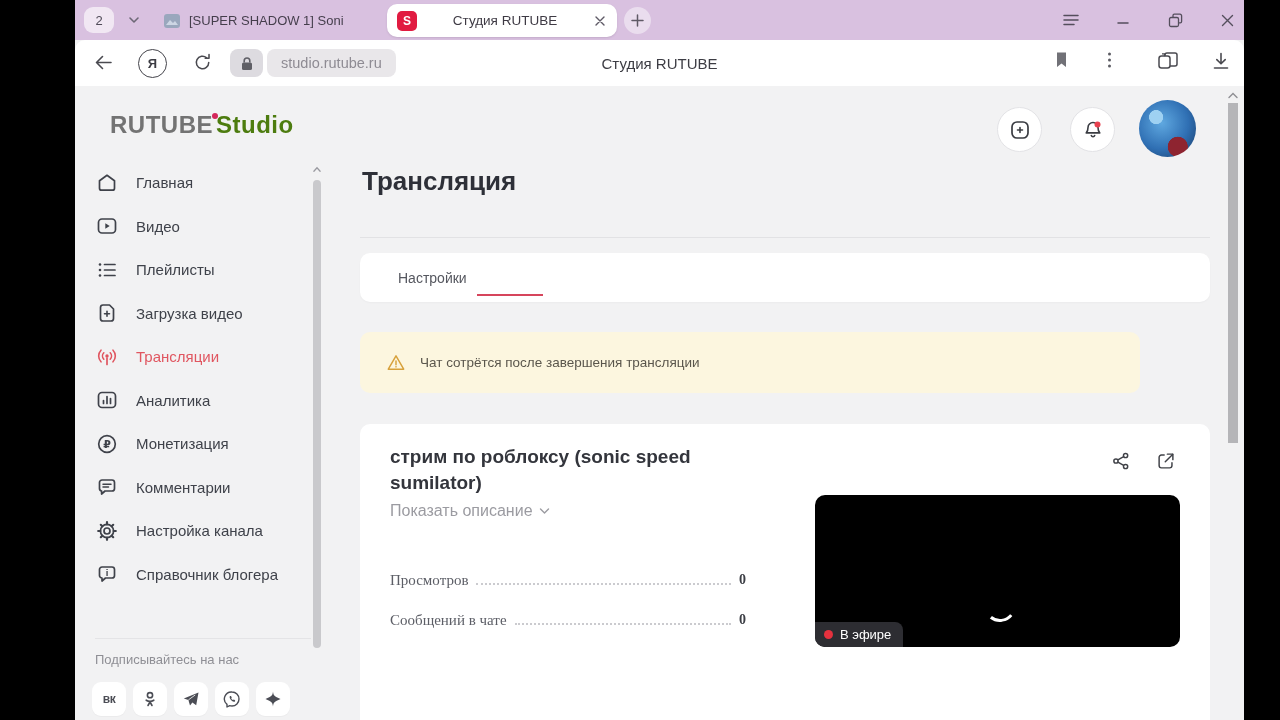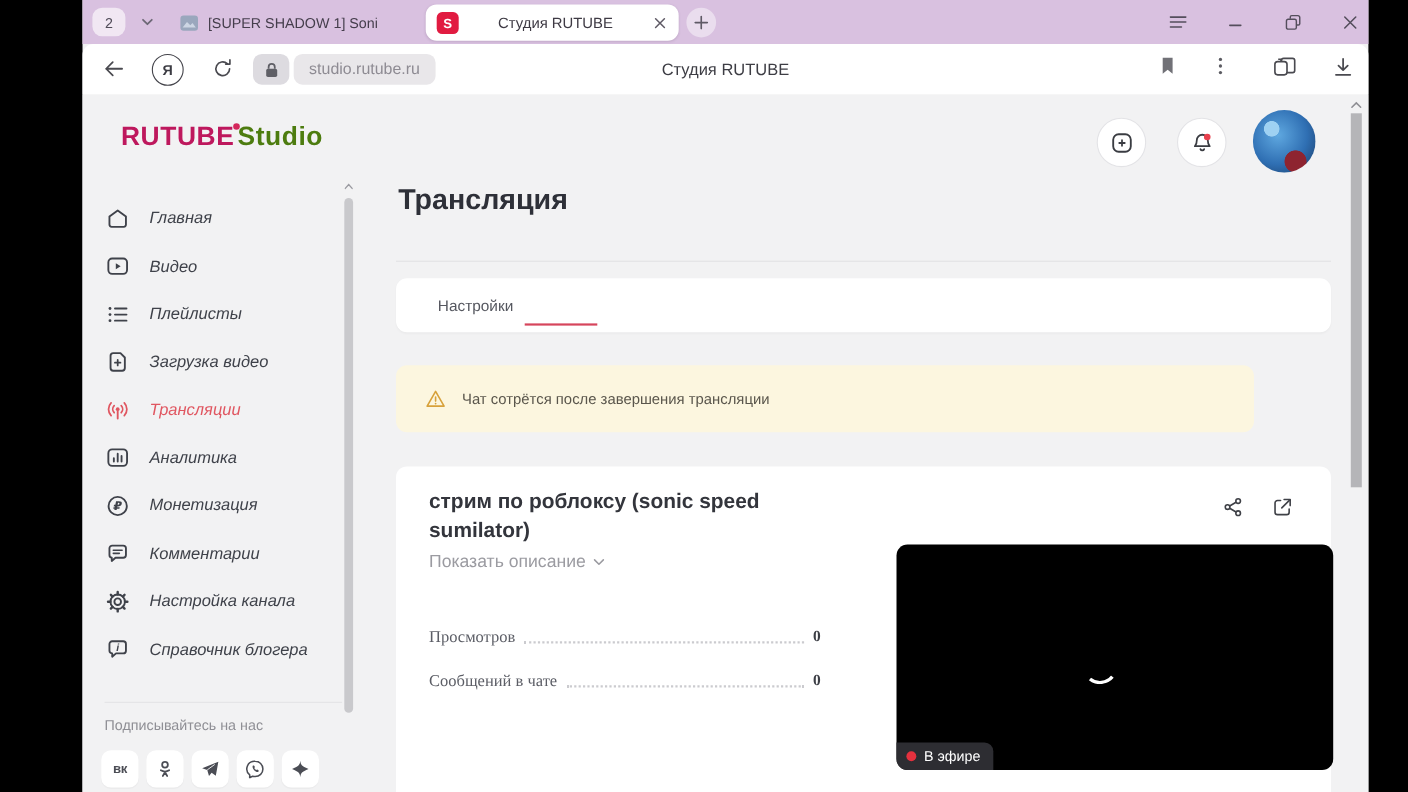--- a/index.html
+++ b/index.html
@@ -43,36 +43,36 @@
   .url-pill{position:absolute;left:192px;top:9px;height:28px;border-radius:8px;background:#e9e7ea;
      display:flex;align-items:center;padding:0 14px;font-size:14.5px;color:#8e8b93;}
   .bar-title{position:absolute;left:0;top:0;width:100%;height:46px;display:flex;align-items:center;
      justify-content:center;font-size:15px;color:#3d3d44;pointer-events:none;}
 
   
   #page{position:absolute;left:0;top:86px;width:100%;height:634px;background:#f2f2f3;overflow:hidden;}
 
   
   .logo{position:absolute;left:35px;top:25px;font-size:24px;font-weight:800;letter-spacing:.5px;white-space:nowrap;}
-  .logo .p1{color:#be185d;margin-top:44px;}
+  .logo .p1{color:#737373;margin-top:44px;}
   .logo .dot{display:inline-block;width:6px;height:6px;border-radius:50%;background:#d4275b;
      transform:translate(-1px,-14px);}
   .logo .p2{color:#4d7c0f;margin-left:-3px;}
 
   
   .hdr-circle{position:absolute;width:45px;height:45px;border-radius:50%;background:#fff;
      border:1px solid #e3e3e6;display:flex;align-items:center;justify-content:center;box-sizing:border-box;}
   .avatar{position:absolute;left:1064px;top:14px;width:57px;height:57px;border-radius:50%;
      background:
        radial-gradient(circle at 68% 82%, #8e2430 0 16%, rgba(0,0,0,0) 17%),
        radial-gradient(circle at 30% 30%, #9ed1f2 0 12%, rgba(0,0,0,0) 13%),
        radial-gradient(circle at 40% 40%, #5fa8e0, #2f6fb3 55%, #1a3a63);}
 
   
-  .nav{position:absolute;left:20px;top:91px;width:218px;font-style:italic;}
+  .nav{position:absolute;left:20px;top:75px;width:218px;}
   .nav-item{height:43.5px;display:flex;align-items:center;gap:17px;color:#3f424a;font-size:15px;cursor:pointer;}
   .nav-item.active{color:#e05660;}
   .nav-item svg{flex:0 0 auto;}
   .side-scroll{position:absolute;left:238px;top:94px;width:8px;height:468px;border-radius:4px;background:#c9c9cc;}
   .side-scroll-arrow{position:absolute;left:238px;top:80px;width:8px;display:flex;justify-content:center;}
   .side-divider{position:absolute;left:20px;top:552px;width:216px;height:1px;background:#e4e4e6;}
   .follow-label{position:absolute;left:20px;top:566px;font-size:13px;color:#8f8f95;}
   .socials{position:absolute;left:17px;top:596px;display:flex;gap:7px;}
   .soc-btn{width:34px;height:34px;border-radius:9px;background:#fff;display:flex;align-items:center;
      justify-content:center;color:#4b4d55;box-shadow:0 1px 1px rgba(0,0,0,.03);}
@@ -102,21 +102,21 @@
      color:#33353c;line-height:1.35;}
   .show-desc{position:absolute;left:30px;top:78px;display:flex;align-items:center;gap:6px;
      font-size:16px;color:#9b9ba1;cursor:pointer;}
   .stats{position:absolute;left:30px;top:148px;width:356px;}
   .stat-row{display:flex;align-items:flex-start;margin-bottom:23px;font-family:Liberation Serif, serif;}
   .stat-lbl{font-size:15px;color:#5c5e66;}
   .stat-dots{flex:1;border-bottom:2px dotted #cbcbcf;margin:0 8px;align-self:flex-end;margin-bottom:4px;}
   .stat-val{font-size:14px;font-weight:700;color:#3c3e45;}
   .card-ic{position:absolute;top:26px;width:22px;height:22px;cursor:pointer;}
 
-  .video{position:absolute;left:455px;top:71px;width:365px;height:205px;background:#000;border-radius:10px;padding-left:32px;}
+  .video{position:absolute;left:455px;top:71px;width:365px;height:152px;background:#000;border-radius:10px;}
   .spinner{position:absolute;left:169px;top:95px;width:26px;height:26px;border-radius:50%;
      border:3px solid transparent;border-bottom-color:#fff;transform:rotate(-6deg);}
   .live-badge{position:absolute;left:0;bottom:0;height:25px;display:flex;align-items:center;
      background:#2d2d32;border-radius:0 8px 0 10px;padding:0 12px 0 9px;gap:7px;}
   .live-dot{width:9px;height:9px;border-radius:50%;background:#e5313e;}
   .live-text{color:#fff;font-size:13px;}
 
   
   .page-scroll-track{position:absolute;left:1152px;top:0;width:12px;height:634px;}
   .page-scroll-thumb{position:absolute;left:1px;top:17px;width:10px;height:340px;background:#b5b5b8;}

